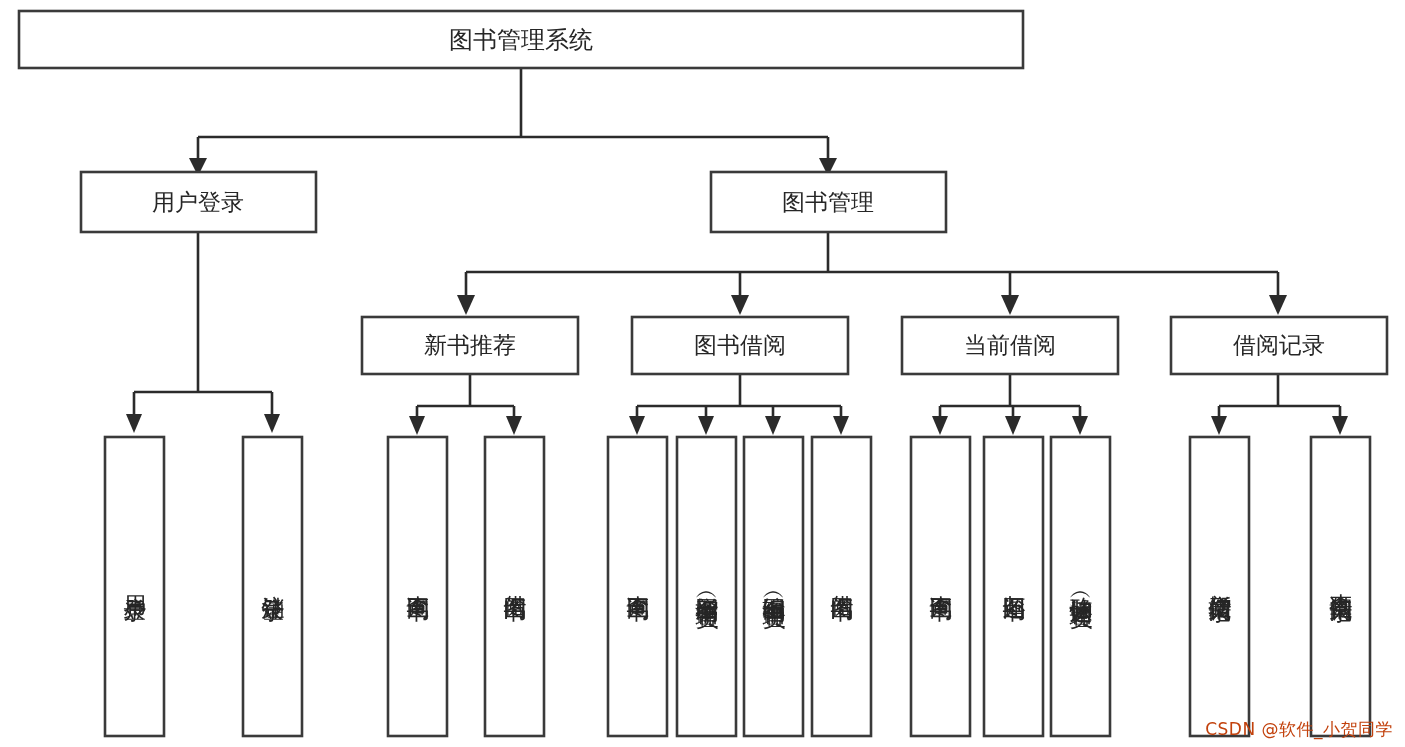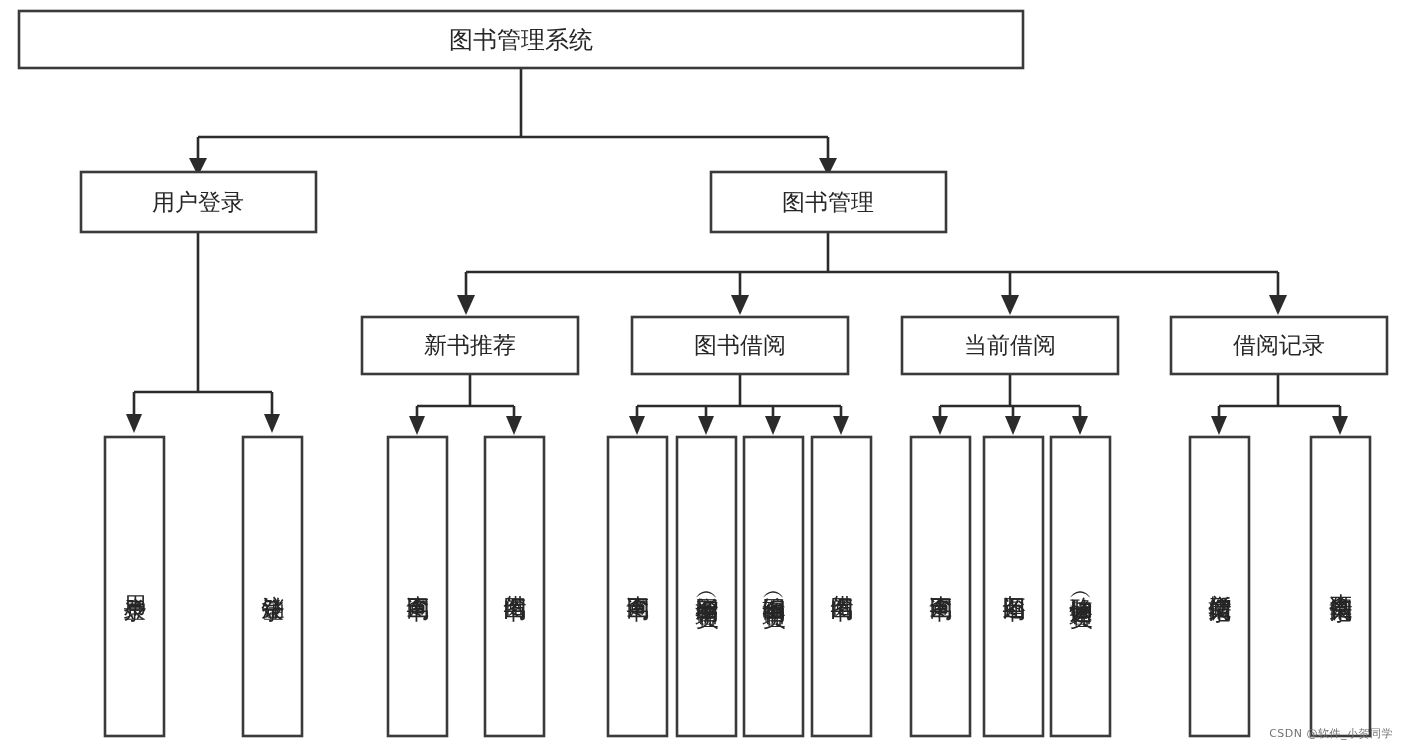--- a/index.html
+++ b/index.html
@@ -55,22 +55,22 @@
     fill: none;
   }
   .arrow-head {
     fill: #2b2b2b;
   }
   .watermark {
     position: absolute;
     right: 12px;
     bottom: 6px;
     font-family: "DejaVu Sans", "Liberation Sans", sans-serif;
-    font-size: 11px;
-    color: #737373;
+    font-size: 17px;
+    color: #c2410c;
     white-space: nowrap;
     user-select: none;
     letter-spacing: 0.5px;
     text-align: right;
   }
 </style>
 </head>
 <body>
 
 <div id="diagram-root">

